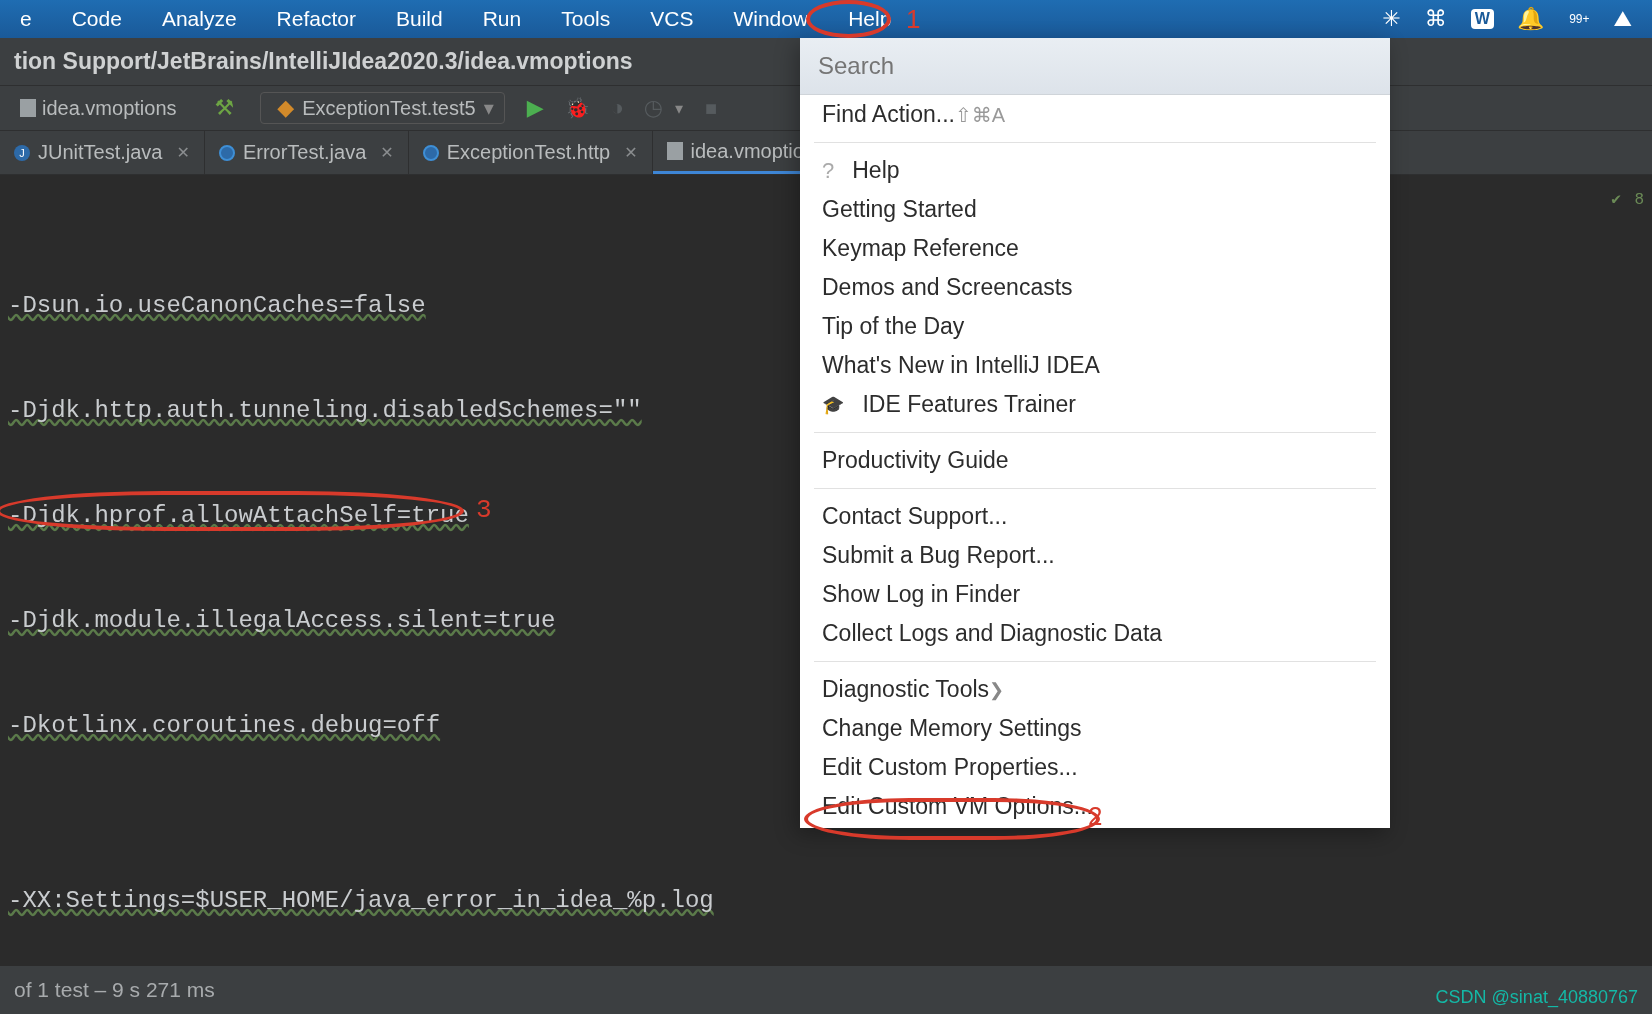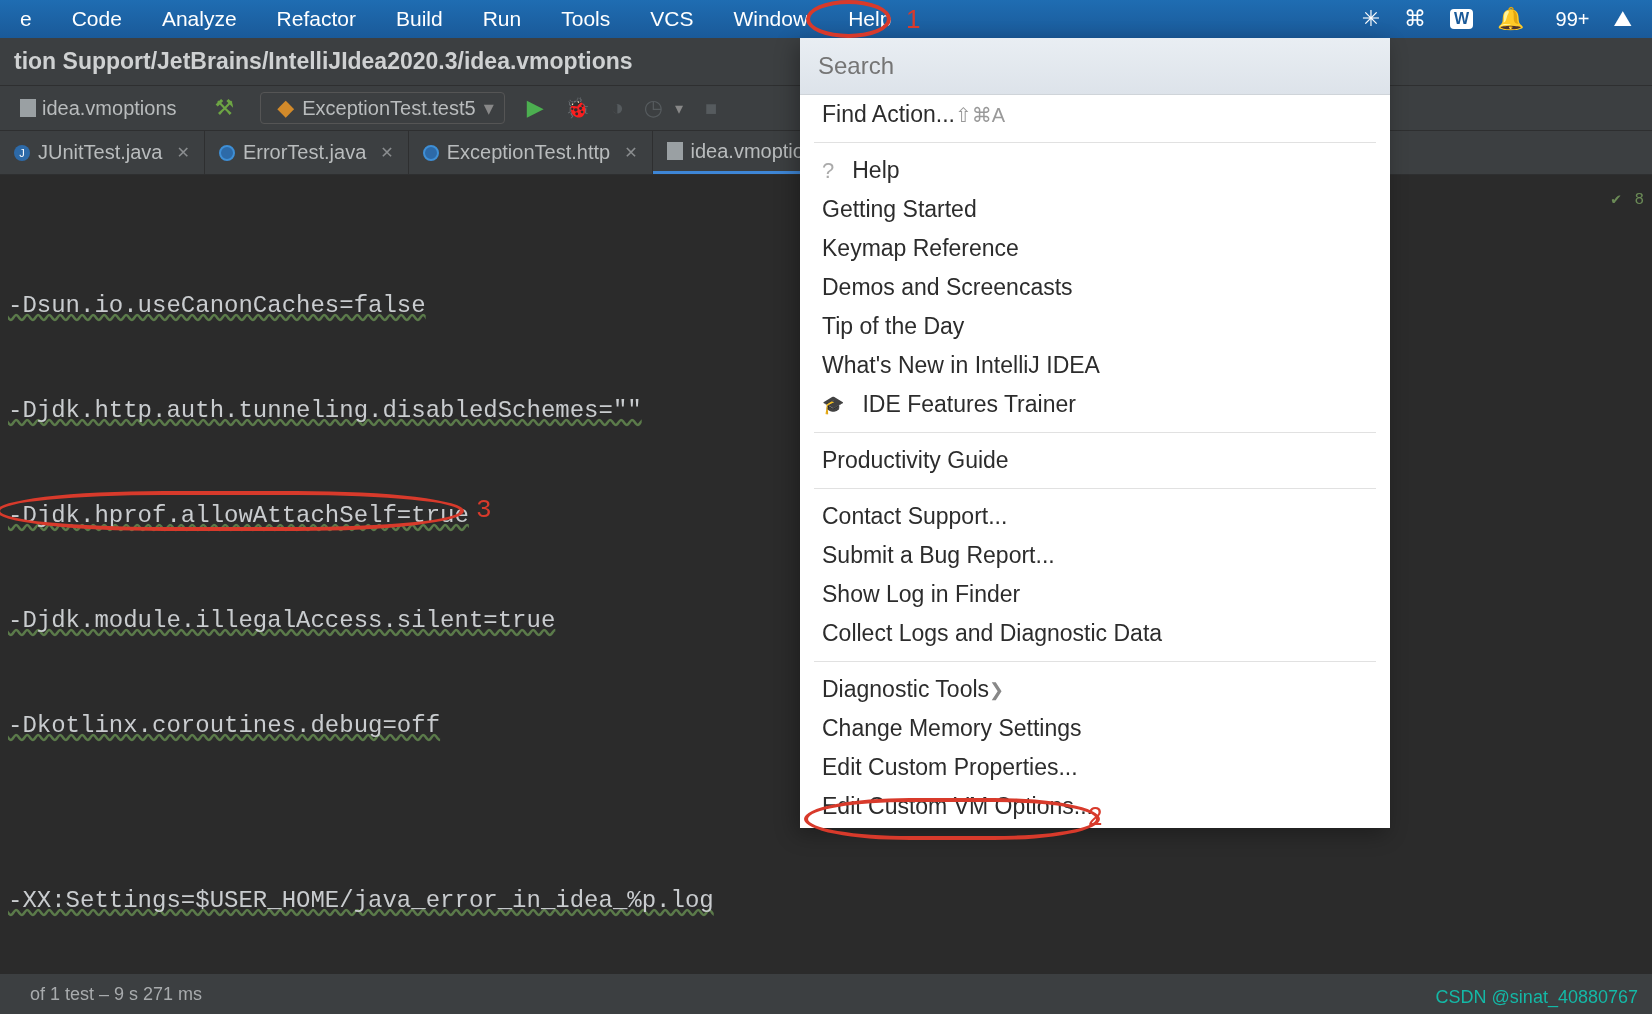--- a/index.html
+++ b/index.html
@@ -19,21 +19,21 @@
       align-items: center;
       padding: 0 20px;
       color: #fff;
       font-size: 21px;
       justify-content: space-between;
     }
     .menubar-left { display: flex; align-items: center; }
     .menubar-right { display: flex; align-items: center; gap: 24px; }
     .menubar-item { margin-right: 40px; cursor: default; }
     .menubar-right .tray-icon { color: #fff; font-size: 22px; }
-    .badge { color: #fff; font-size: 20px; margin-left: 7px; }
+    .badge { color: #fff; font-size: 12px; }
     .annot1 {
       position: absolute;
       left: 806px; top: 0px;
       width: 85px; height: 38px;
       border: 4px solid #d83a2b;
       border-radius: 50%;
       pointer-events: none;
       z-index: 200;
     }
     .annot1-label { position: absolute; left: 906px; top: 4px; color: #d83a2b; font-size: 26px; z-index:200; }
@@ -173,27 +173,27 @@
       width: 296px; height: 42px;
       border: 4px solid #d83a2b;
       border-radius: 50%/70%;
       pointer-events: none;
     }
     .annot2-label { position:absolute; left: 288px; bottom:-6px; color:#d83a2b; font-size:26px;}
     
     .statusbar {
       position: absolute;
       bottom: 0; left:0; right:0;
-      height: 40px;
+      height: 48px;
       background: #3c3f41;
       color: #a8abad;
-      font-size: 18px;
-      display: flex;
-      align-items: center;
-      padding: 0 30px;
+      font-size: 21px;
+      display: flex;
+      align-items: center;
+      padding: 0 14px;
     }
     .watermark {
       position: absolute;
       right: 14px; bottom: 6px;
       color: #14b8a6;
       font-size: 18px;
       z-index: 300;
     }
   </style>
 </head>

